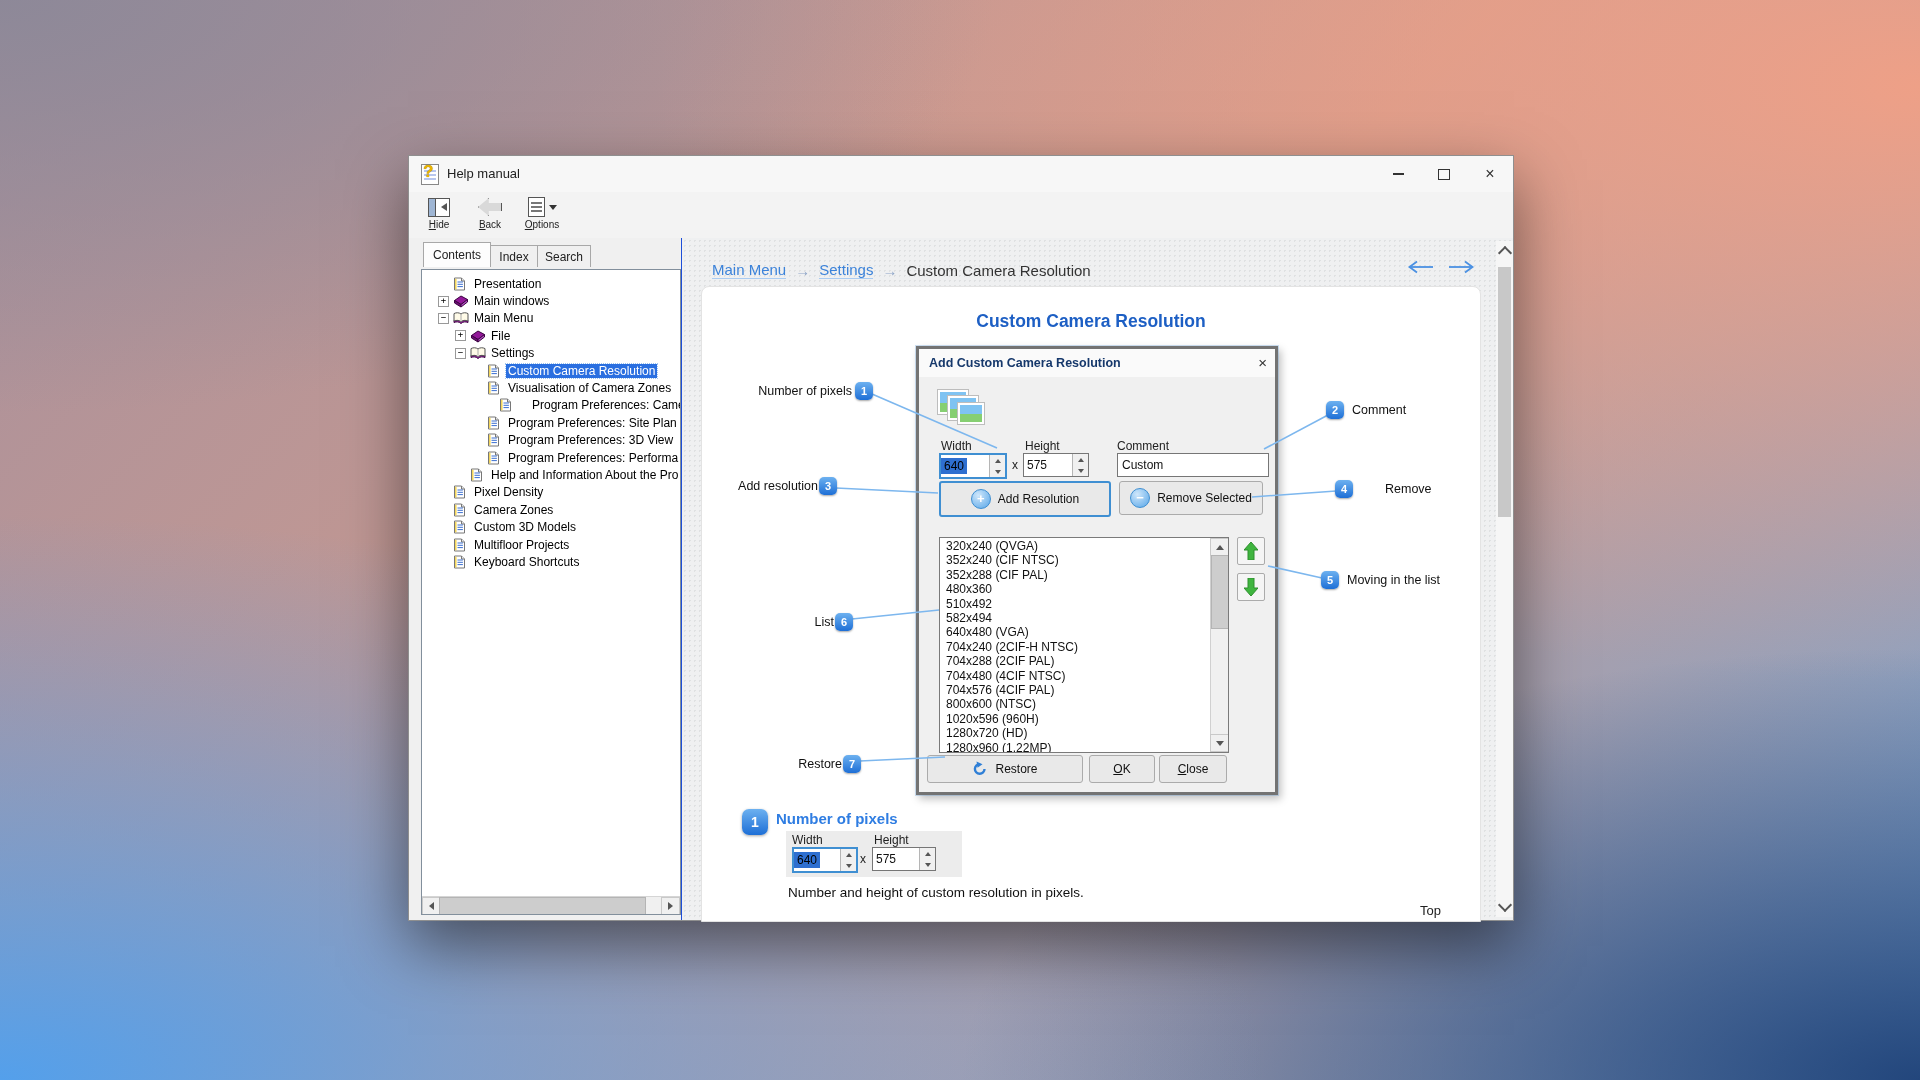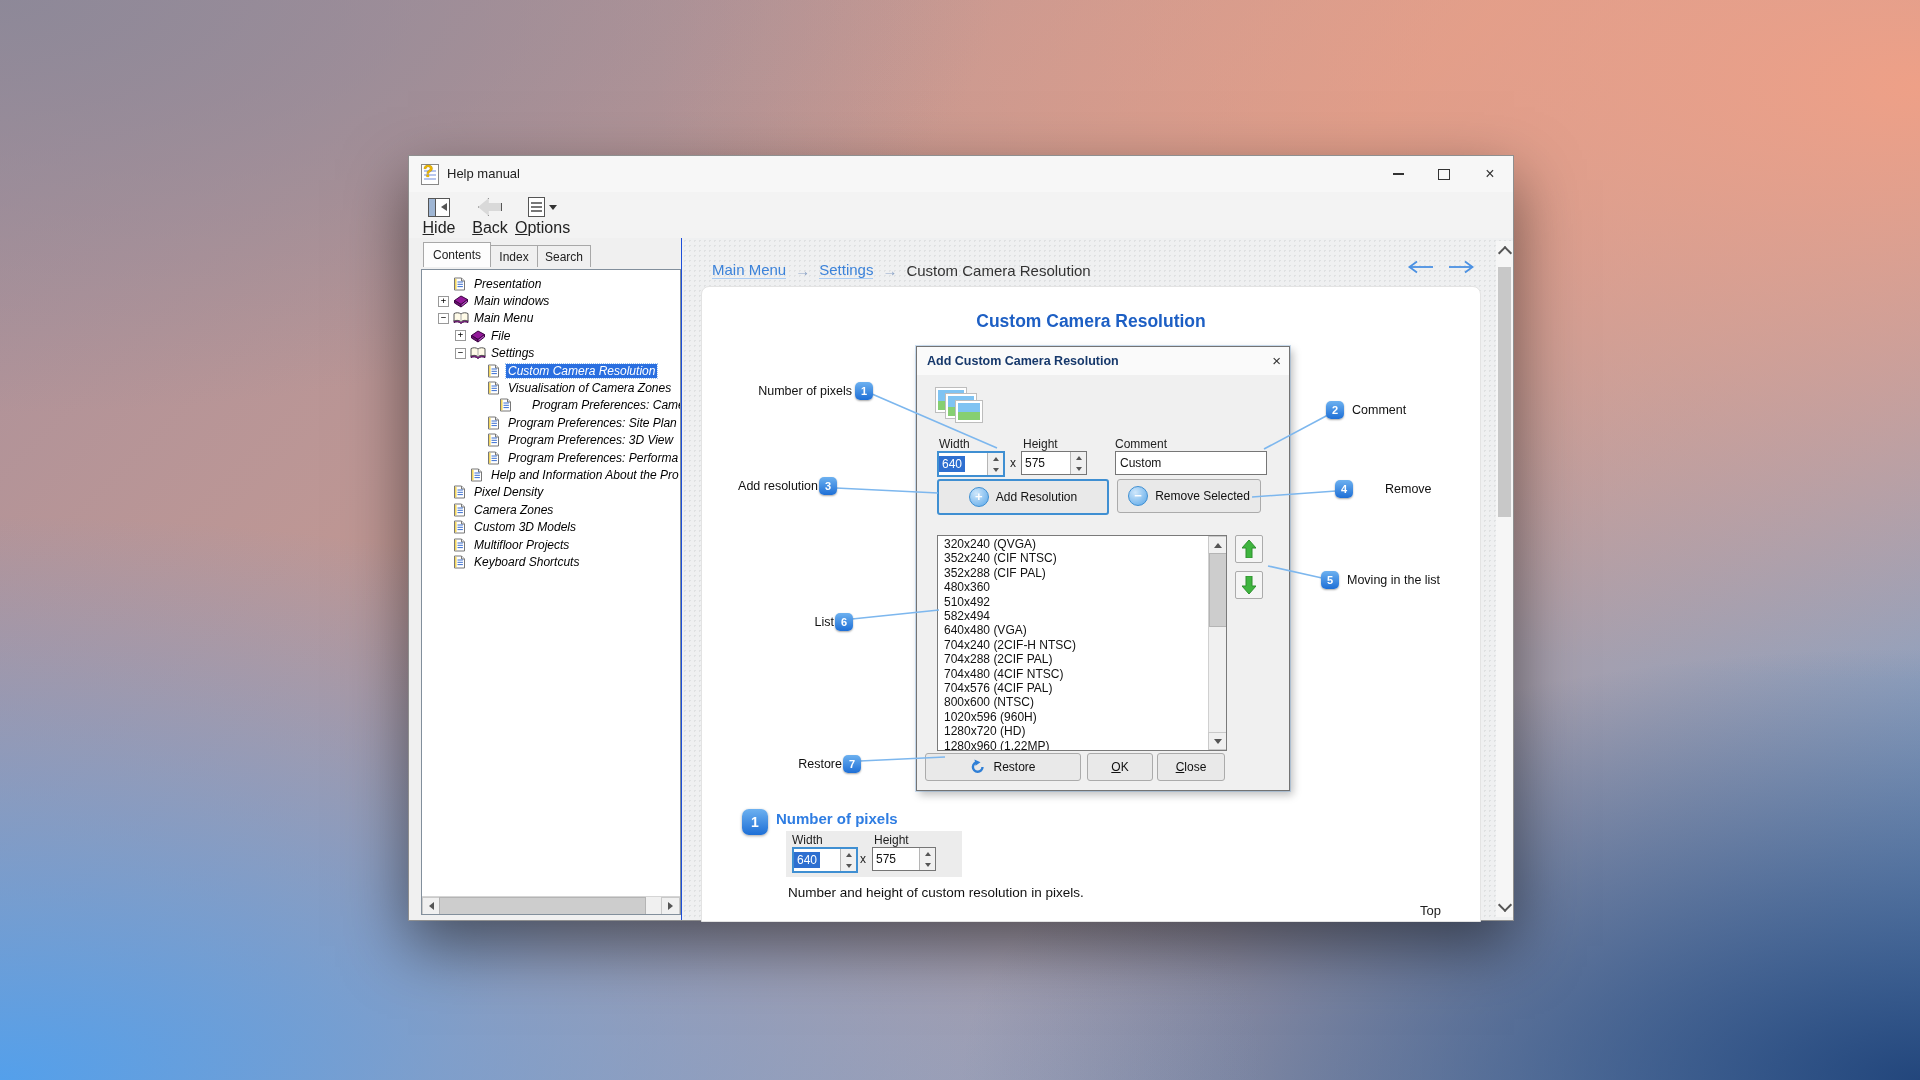--- a/index.html
+++ b/index.html
@@ -20,39 +20,39 @@
   .title-icon{position:absolute;left:12px;top:8px;width:16px;height:19px;background:#fff;border:1px solid #888;}
   .title-icon .l{position:absolute;left:2px;height:2px;background:#b7c6ee;right:2px;}
   .title-icon .q{position:absolute;left:1px;top:-3px;font-size:17px;font-weight:bold;color:#e9b400;text-shadow:0 0 1px #7c5a00;}
   .title-text{position:absolute;left:38px;top:10px;font-size:13px;color:#222;}
   .winbtn{position:absolute;top:0;width:46px;height:36px;display:flex;align-items:center;justify-content:center;color:#333;}
   .glyph-min{width:11px;height:2px;background:#333;}
   .glyph-max{width:10px;height:9px;border:1.5px solid #333;}
   .glyph-close{font-size:16px;line-height:16px;}
   
   .toolbar{position:absolute;left:0;top:36px;right:0;height:46px;background:#f3f3f3;border-bottom:1px solid #d6d6d6;}
-  .tbtn{position:absolute;top:3px;height:40px;text-align:center;color:#222;font-size:16px;}
+  .tbtn{position:absolute;top:3px;height:40px;text-align:center;color:#222;font-size:10px;}
   .tbtn .ticonbox{height:24px;display:flex;align-items:center;justify-content:center;}
   .hide-ic{width:20px;height:17px;border:1.5px solid #555;background:#fff;position:relative;}
   .hide-ic i{position:absolute;left:0;top:0;bottom:0;width:6px;background:#9fb6d4;border-right:1.5px solid #555;}
   .hide-ic b{position:absolute;right:2px;top:4px;width:0;height:0;border-top:4px solid transparent;border-bottom:4px solid transparent;border-right:6px solid #555;}
   .back-ic{width:22px;height:16px;background:#d9d9d9;border:1px solid #555;
            clip-path:polygon(0% 50%,45% 0%,45% 28%,100% 28%,100% 72%,45% 72%,45% 100%);}
   .opt-ic{width:15px;height:18px;border:1.5px solid #555;background:#fff;position:relative;}
   .opt-ic .l{position:absolute;left:2px;right:2px;height:1.5px;background:#777;}
   .opt-drop{width:0;height:0;border-left:4px solid transparent;border-right:4px solid transparent;border-top:5px solid #333;margin-left:4px;}
   .ulf{display:inline-block;}
   .ulf::first-letter{text-decoration:underline;}
   
   .leftpanel{position:absolute;left:0;top:82px;width:272px;bottom:0;background:#f0f0f0;border-right:3px solid #1d4ed8;}
   .tab{position:absolute;top:7px;height:21px;background:#f0f0f0;border:1px solid #a8a8a8;border-bottom:none;
        font-size:12px;color:#222;display:flex;align-items:center;justify-content:center;}
   .tab.active{top:4px;height:24px;background:#fdfdfd;z-index:2;}
   .treebox{position:absolute;left:12px;top:31px;width:258px;height:644px;background:#fff;border:1px solid #828f9c;overflow:hidden;}
-  .treecontent{position:absolute;left:0;top:5px;right:0;bottom:17px;overflow:hidden;font-style:italic;}
+  .treecontent{position:absolute;left:0;top:5px;right:0;bottom:17px;overflow:hidden;}
   .trow{display:flex;align-items:center;height:17.4px;white-space:nowrap;}
   .exp{width:9px;height:9px;border:1px solid #999;background:#fff;font-size:9px;line-height:7px;text-align:center;
        color:#000;margin-right:4px;flex:0 0 auto;font-family:"DejaVu Sans Mono",monospace;}
   .ticon{width:16px;height:14px;margin-right:3px;flex:0 0 auto;}
   .ticon svg{display:block;}
   .tlabel{font-size:12px;color:#000;padding:0 2px;}
   .tlabel.sel{background:#2a6fe0;color:#fff;outline:1px dotted #9cc3ef;}
   
   .hscroll{position:absolute;left:0;right:0;bottom:0;height:17px;background:#f0f0f0;border-top:1px solid #d5d5d5;}
   .sbtn{position:absolute;top:0;width:17px;height:16px;background:#f0f0f0;border:1px solid #c9c9c9;display:flex;align-items:center;justify-content:center;}
@@ -76,32 +76,32 @@
   .vthumb{position:absolute;left:2px;width:13px;background:#c8c8c8;}
   
   .card{position:absolute;left:19px;top:48px;width:778px;height:634px;background:#fff;border:1px solid #e3e3e3;border-radius:8px 8px 0 0;}
   .card-h1{position:absolute;left:0;right:0;top:24px;text-align:center;font-size:17.5px;font-weight:bold;color:#1d5fc4;}
   .lines{position:absolute;left:0;top:0;pointer-events:none;z-index:5;}
   .badge{position:absolute;width:18px;height:18px;border-radius:5px;background:linear-gradient(180deg,#6db1f0,#1e6fd6);
          color:#fff;font-size:11px;font-weight:bold;display:flex;align-items:center;justify-content:center;
          box-shadow:0 1px 2px rgba(0,0,0,.35);z-index:6;}
   .clabel{position:absolute;font-size:12.5px;color:#111;transform:translateY(-50%);white-space:nowrap;z-index:6;}
   
-  .dlg{position:absolute;left:214px;top:59px;width:356px;height:443px;background:#f0f0f0;border:1px solid #737373;
-       box-shadow:0 0 0 1px rgba(90,150,210,.3),3px 4px 8px rgba(0,0,0,.25);padding-left:16px;}
+  .dlg{position:absolute;left:214px;top:59px;width:356px;height:443px;background:#f0f0f0;border:3px solid #737373;
+       box-shadow:0 0 0 1px rgba(90,150,210,.3),3px 4px 8px rgba(0,0,0,.25);}
   .dlg-title{position:absolute;left:0;top:0;right:0;height:28px;background:#fafafa;}
   .dlg-title-text{position:absolute;left:10px;top:7px;font-size:12.5px;font-weight:bold;color:#16386b;}
   .dlg-close{position:absolute;right:8px;top:5px;font-size:15px;color:#333;}
   .photo{position:absolute;background:#fff;border:1px solid #bdbdbd;padding:2px;}
   .photo i{display:block;width:100%;height:100%;background:linear-gradient(180deg,#7fc3f2 55%,#86cf72 55%);}
   .dlbl{position:absolute;font-size:12px;color:#222;}
   .spin{position:absolute;height:22px;background:#fff;border:1px solid #767676;display:flex;align-items:center;}
   .spin.focus{border:2px solid #3f8fd2;}
   .spin .val{font-size:12px;color:#111;padding-left:3px;flex:1;}
-  .spin .val.selhl{color:#ffffff;background:#2e6fd0;flex:0 0 auto;padding:1px 3px;}
+  .spin .val.selhl{color:#000000;background:#2e6fd0;flex:0 0 auto;padding:1px 3px;}
   .spinbtns{margin-left:auto;width:15px;align-self:stretch;border-left:1px solid #b5b5b5;display:flex;flex-direction:column;}
   .spinbtns span{flex:1;background:#f0f0f0;display:flex;align-items:center;justify-content:center;}
   .spinbtns .tri-u{border-left-width:3px;border-right-width:3px;border-bottom-width:4px;}
   .spinbtns .tri-d{border-left-width:3px;border-right-width:3px;border-top-width:4px;}
   .xsep{position:absolute;font-size:12px;color:#222;}
   .textin{position:absolute;height:22px;background:#fff;border:1px solid #767676;font-size:12px;color:#111;line-height:22px;padding-left:4px;}
   .dbtn{position:absolute;background:#e9e9e9;border:1px solid #ababab;border-radius:3px;display:flex;align-items:center;justify-content:center;
         font-size:12px;color:#111;gap:7px;}
   .dbtn.focus{border:2px solid #3f8fd2;}
   .pmcirc{width:18px;height:18px;border-radius:50%;background:radial-gradient(circle at 35% 30%,#cfe7fb,#58a6e8);

